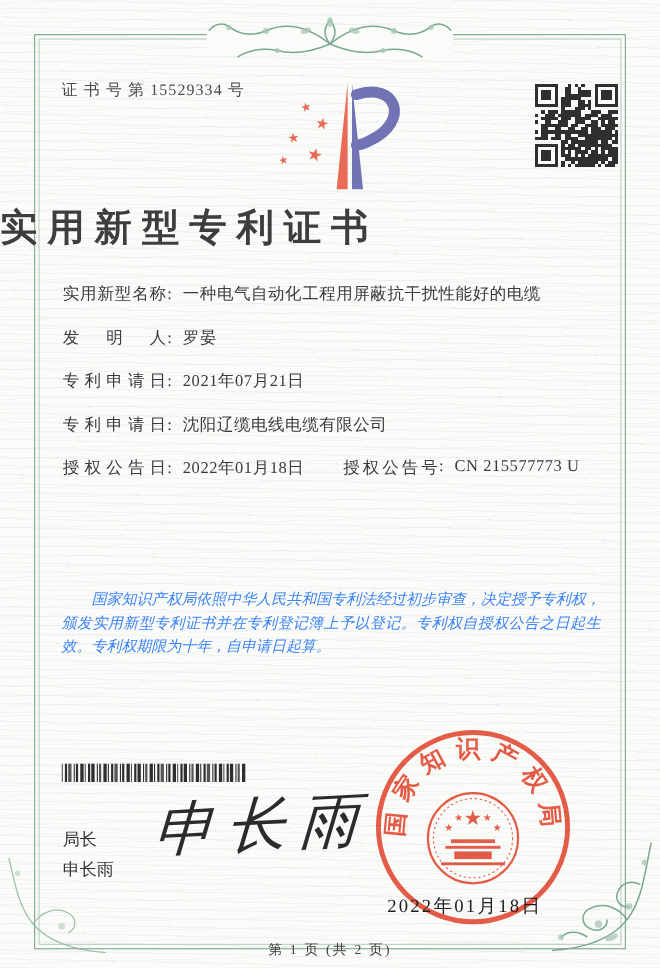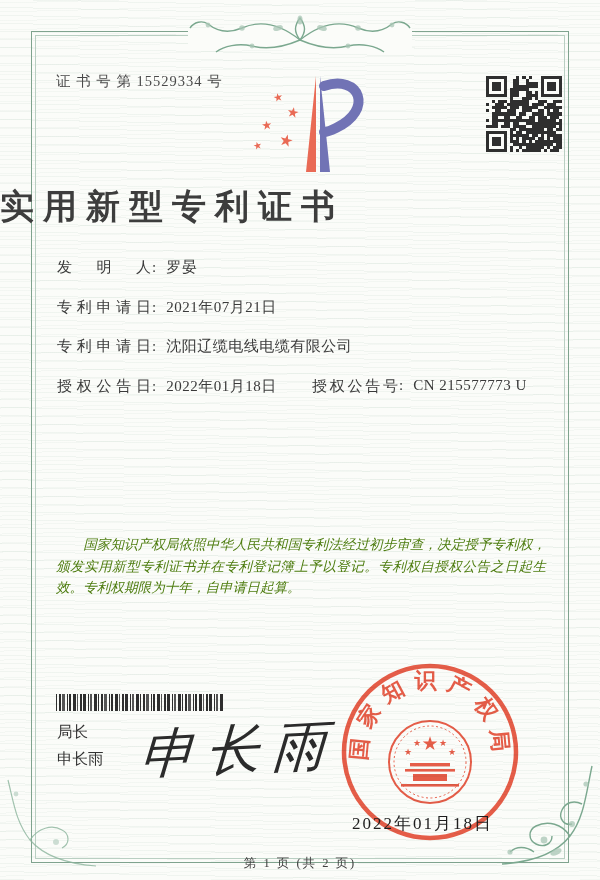--- a/index.html
+++ b/index.html
@@ -48,27 +48,27 @@
     text-align:justify;text-align-last:justify;color:#3a3a3a;
   }
   .fcolon{display:inline-block;margin:0 10px 0 1px;}
   .fvalue{letter-spacing:.5px;}
   .fpair2{position:absolute;left:255px;top:0;}
   .fpair2 .flabel{width:86px;}
   
   .paras{
     position:absolute;left:56px;top:534px;width:490px;
     font-size:13.6px;line-height:21.5px;text-align:justify;
-    font-style:italic;color:#4d7c0f;
+    font-style:italic;color:#3b82f6;
   }
   .paras p{margin:0;text-indent:2em;}
   
   .barcode{position:absolute;left:56px;top:694px;}
   
-  .signer{position:absolute;left:57px;top:718px;font-size:15.5px;line-height:27px;color:#333;}
+  .signer{position:absolute;left:57px;top:750px;font-size:15.5px;line-height:27px;color:#333;}
   .signature{
     position:absolute;left:140px;top:714px;width:210px;
     font-size:54px;font-style:italic;letter-spacing:12px;color:#2b2b2b;
     transform:rotate(-3deg) skewX(-6deg);
     font-family:"Liberation Serif",serif;white-space:nowrap;
   }
   
   .seal{position:absolute;left:338px;top:660px;opacity:.92;mix-blend-mode:multiply;}
   .seal-date{
     position:absolute;left:352px;top:812px;font-size:17px;letter-spacing:2px;color:#1e1e1e;
@@ -471,20 +471,23 @@
     <rect x="20" y="2" width="3" height="3" fill="#2f2f2f"></rect>
     <rect x="0" y="18" width="7" height="7" fill="#2f2f2f"></rect>
     <rect x="1" y="19" width="5" height="5" fill="#fbfcf9"></rect>
     <rect x="2" y="20" width="3" height="3" fill="#2f2f2f"></rect>
   </svg>
 
 <div class="title">实用新型专利证书</div>
 
 <div class="fields">
   <div class="frow">
+    <span class="flabel">实用新型名称</span><span class="fcolon">:</span><span class="fvalue">一种电气自动化工程用屏蔽抗干扰性能好的电缆</span>
+  </div>
+  <div class="frow">
     <span class="flabel">发明人</span><span class="fcolon">:</span><span class="fvalue">罗晏</span>
   </div>
   <div class="frow">
     <span class="flabel">专利申请日</span><span class="fcolon">:</span><span class="fvalue">2021年07月21日</span>
   </div>
   <div class="frow">
     <span class="flabel">专利申请日</span><span class="fcolon">:</span><span class="fvalue">沈阳辽缆电线电缆有限公司</span>
   </div>
   <div class="frow">
     <span class="flabel">授权公告日</span><span class="fcolon">:</span><span class="fvalue">2022年01月18日</span>

